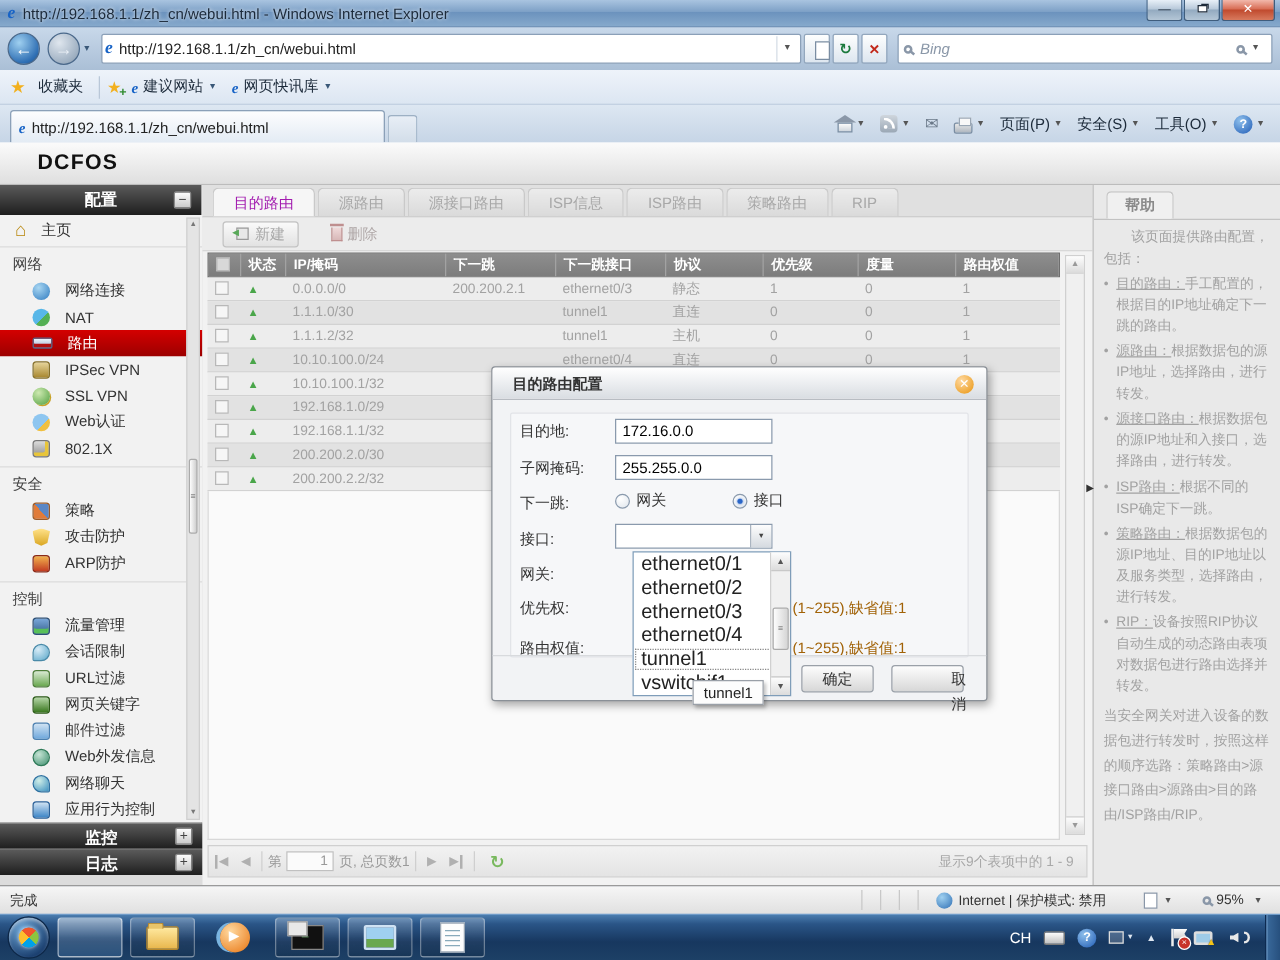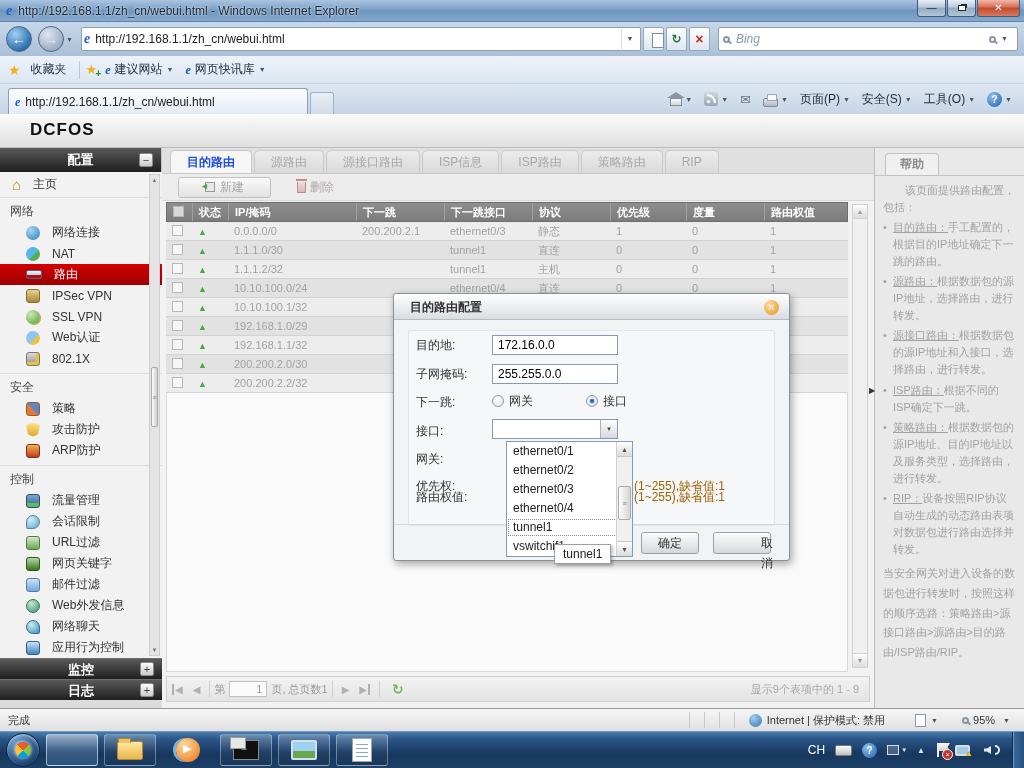--- a/index.html
+++ b/index.html
@@ -122,23 +122,23 @@
     text-align:center;line-height:21px;position:relative;border-top:1px solid #6e6e6e;}
   .side-bar .pm{position:absolute;right:8px;top:3px;width:14px;height:14px;border-radius:2px;background:linear-gradient(#fdfdfd,#cacaca);
     color:#444;font-size:11px;line-height:12px;text-align:center;border:1px solid #8a8a8a;font-weight:normal;}
   .side-foot{position:absolute;left:0;bottom:0;height:8px;width:162px;background:#dcdcdc;}
 
   
   .content{position:absolute;left:162px;top:0;width:712px;height:100%;background:#f2f2f2;}
   .tabstrip{height:26px;background:#e0e0e0;border-bottom:1px solid #c8c8c8;display:flex;align-items:flex-end;padding-left:8px;}
   .ptab{height:23px;padding:0 16px;margin-right:2px;font-size:12px;line-height:23px;color:#a8a8a8;
     border:1px solid #c9c9c9;border-bottom:none;border-radius:5px 5px 0 0;background:linear-gradient(#ececec,#dadada);white-space:nowrap;}
-  .ptab.active{background:#f6f6f6;color:#1d4ed8;font-weight:bold;}
+  .ptab.active{background:#f6f6f6;color:#a21caf;font-weight:normal;}
   .toolbar{height:27px;background:#ececec;border-bottom:1px solid #d8d8d8;display:flex;align-items:center;padding-left:16px;}
-  .btn-new{display:flex;align-items:center;height:21px;padding:0 26px;border:1px solid #c2c2c2;border-radius:3px;
+  .btn-new{display:flex;align-items:center;height:21px;padding:0 10px;border:1px solid #c2c2c2;border-radius:3px;
     background:linear-gradient(#fafafa,#e2e2e2);color:#a8a8a8;font-size:12px;justify-content:space-between;}
   .newico{width:10px;height:10px;border:1px solid #9a9a9a;background:#e8e8e8;position:relative;margin-right:5px;}
   .newico::before{content:"◄";position:absolute;left:-6px;top:-2px;font-size:9px;color:#58a858;}
   .btn-del{display:flex;align-items:center;margin-left:26px;color:#b0a8a8;font-size:12px;}
   .delico{width:9px;height:11px;border:1px solid #bf8f8f;border-top:none;background:linear-gradient(#f0dada,#d8b8b8);position:relative;margin-right:4px;}
   .delico::before{content:"";position:absolute;top:-3px;left:-2px;right:-2px;height:2px;background:#bf8f8f;}
 
   .tablewrap{position:absolute;left:4px;top:54px;right:26px;}
   .thead{display:flex;height:20px;background:linear-gradient(#8e8e8e,#7c7c7c);border:1px solid #6e6e6e;}
   .th{color:#fff;font-size:11px;font-weight:bold;line-height:18px;padding-left:6px;border-right:1px solid #a2a2a2;overflow:hidden;white-space:nowrap;}
@@ -192,21 +192,21 @@
   .rdot{width:12px;height:12px;border-radius:50%;border:1px solid #8a9aad;background:radial-gradient(circle at 35% 30%,#fff,#dfe5ec);margin-right:5px;position:relative;}
   .radio.sel .rdot::after{content:"";position:absolute;left:3px;top:3px;width:4px;height:4px;border-radius:50%;background:#2a66c8;box-shadow:0 0 2px #2a66c8;}
   .combo{width:126px;height:20px;background:#fff;border:1px solid #8a9aad;position:relative;}
   .combo .cbtn{position:absolute;right:0;top:0;width:17px;height:18px;background:linear-gradient(#fdfdfd,#d5dae0);
     border-left:1px solid #aab4c0;text-align:center;font-size:6px;color:#444;line-height:18px;}
   .fnote{position:absolute;left:240px;font-size:12px;color:#a16207;white-space:nowrap;}
   .dlg-footer{position:absolute;left:0;right:0;bottom:0;height:36px;border-top:1px solid #d8dadd;}
   .dlg-btn{position:absolute;top:7px;width:58px;height:22px;background:linear-gradient(#fdfdfd,#d7d7d7);
     border:1px solid #9aa0a8;border-radius:3px;font-size:12px;color:#333;text-align:center;line-height:20px;}
   .droplist{position:absolute;left:112px;top:147px;width:127px;height:116px;background:#fff;border:1px solid #7f9db9;z-index:60;}
-  .dl-item{height:19px;font-size:12px;color:#222;line-height:19px;padding-left:6px;white-space:nowrap;overflow:hidden;}
+  .dl-item{height:19px;font-size:16px;color:#222;line-height:19px;padding-left:6px;white-space:nowrap;overflow:hidden;}
   .dl-item.focused{outline:1px dotted #888;outline-offset:-2px;}
   .dl-sb{position:absolute;right:0;top:0;bottom:0;width:16px;background:#f0f0f0;border-left:1px solid #d0d0d0;}
   .dl-sb .sb-a{height:15px;text-align:center;font-size:7px;color:#555;line-height:15px;background:linear-gradient(#fdfdfd,#dcdcdc);border-bottom:1px solid #c8c8c8;}
   .dl-sb .sb-a.bot{position:absolute;bottom:0;left:0;right:0;border-top:1px solid #c8c8c8;border-bottom:none;}
   .dl-sb .sb-t{position:absolute;left:1px;right:1px;top:44px;height:34px;background:linear-gradient(90deg,#fdfdfd,#d5d5d5);
     border:1px solid #aaa;border-radius:2px;text-align:center;font-size:7px;color:#888;line-height:34px;}
   .tooltip{position:absolute;left:160px;top:250px;padding:2px 8px;background:#fdfdfd;border:1px solid #9aa0a8;
     box-shadow:2px 2px 3px rgba(0,0,0,.25);font-size:12px;color:#222;z-index:70;white-space:nowrap;}
 
   
@@ -729,21 +729,21 @@
       <span class="flabel">接口:</span>
       <span class="ffield"><span class="combo" style="display:inline-block;"><span class="cbtn">▼</span></span></span>
     </div>
     <div class="frow" style="top:155px;height:20px;">
       <span class="flabel">网关:</span>
     </div>
     <div class="frow" style="top:182px;height:20px;">
       <span class="flabel">优先权:</span>
       <span class="fnote">(1~255),缺省值:1</span>
     </div>
-    <div class="frow" style="top:193px;height:20px;padding-left:16px;">
+    <div class="frow" style="top:214px;height:20px;padding-left:16px;">
       <span class="flabel">路由权值:</span>
       <span class="fnote">(1~255),缺省值:1</span>
     </div>
 
     <div class="dlg-footer">
       <span class="dlg-btn" style="left:247px;">确定</span>
       <span class="dlg-btn" style="left:319px;padding-left:47px;">取消</span>
     </div>
 
     <div class="droplist">

